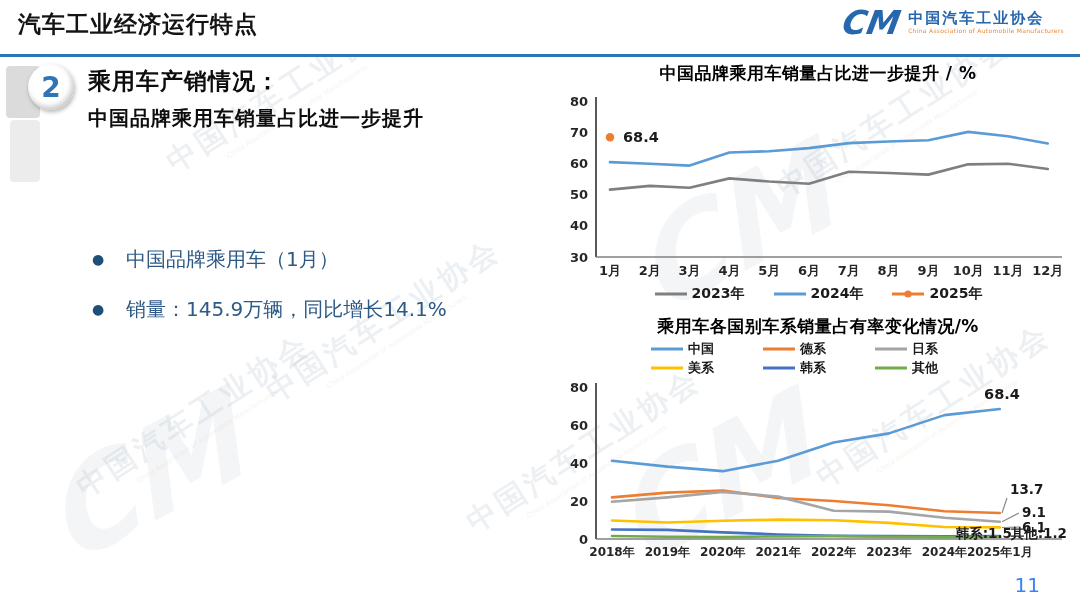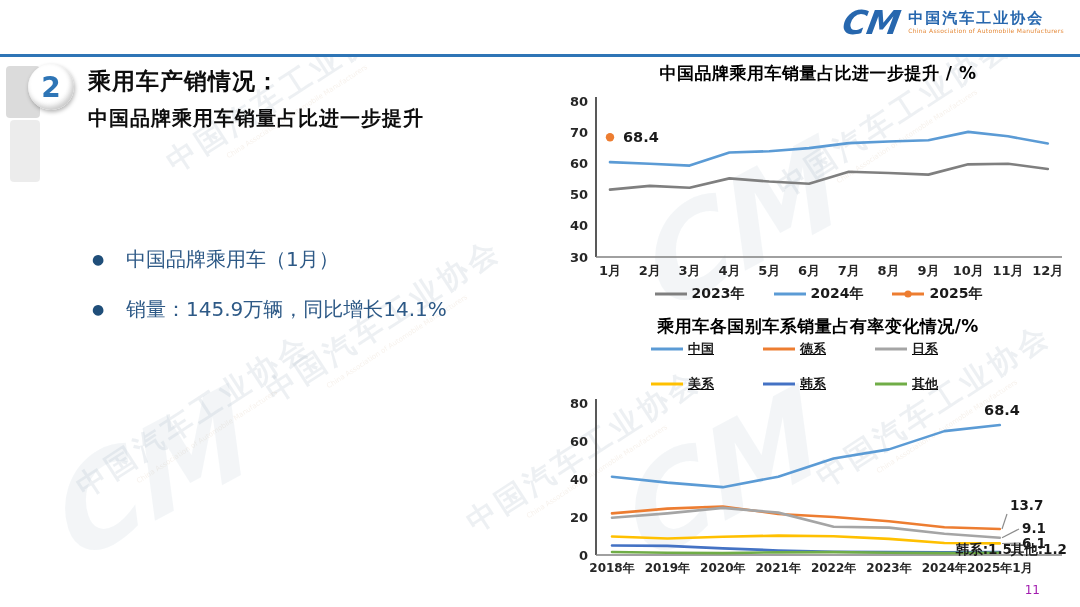--- a/index.html
+++ b/index.html
@@ -41,24 +41,24 @@
   #bullet-list li::before{content:"\25CF";display:inline-block;width:34px;text-indent:0;
                   font-size:14px;vertical-align:2px;color:#1F4E79;}
 
   
   #right-col{position:absolute;left:556px;top:58px;width:524px;z-index:1;}
   .chart-title{text-align:center;font-size:17px;font-weight:bold;color:#000;margin:4px 0 2px 0;letter-spacing:.5px;}
   svg text{font-family:"DejaVu Sans","Liberation Sans",sans-serif;}
   .legend-row{display:flex;justify-content:center;gap:28px;margin-top:-2px;}
   .legend-item{display:flex;align-items:center;gap:4px;font-size:14px;font-weight:bold;color:#1a1a1a;}
   #chart2-legend{display:grid;grid-template-columns:repeat(3,112px);justify-content:center;
-                 row-gap:17px;margin:0 0 0 0;text-decoration:underline;}
+                 row-gap:1px;margin:0 0 0 0;}
   #chart2-legend .legend-item{font-size:13px;}
 
-  #page-number{position:absolute;right:40px;bottom:10px;font-size:12px;color:#a21caf;z-index:1;}
+  #page-number{position:absolute;right:40px;bottom:10px;font-size:20px;color:#3b82f6;z-index:1;}
 </style>
 </head>
 <body>
 
 <div id="slide">
 
   <div class="wm" style="left:150px;top:70px;">
     <div class="cn">中国汽车工业协会</div>
     <div class="en">China Association of Automobile Manufacturers</div>
   </div>
@@ -80,20 +80,21 @@
   </div>
   <div class="wm" style="left:800px;top:385px;">
     <div class="cn">中国汽车工业协会</div>
     <div class="en">China Association of Automobile Manufacturers</div>
   </div>
   <div class="wm-cm" style="left:640px;top:165px;">CM</div>
   <div class="wm-cm" style="left:50px;top:415px;">CM</div>
   <div class="wm-cm" style="left:620px;top:415px;">CM</div>
 
   <div id="header">
+    <div id="page-title">汽车工业经济运行特点</div>
     <div id="logo">
       <span class="monogram">CM</span>
       <span class="org">
         <span class="org-cn">中国汽车工业协会</span>
         <span class="org-en">China Association of Automobile Manufacturers</span>
       </span>
     </div>
   </div>
 
   <div id="left-col">

